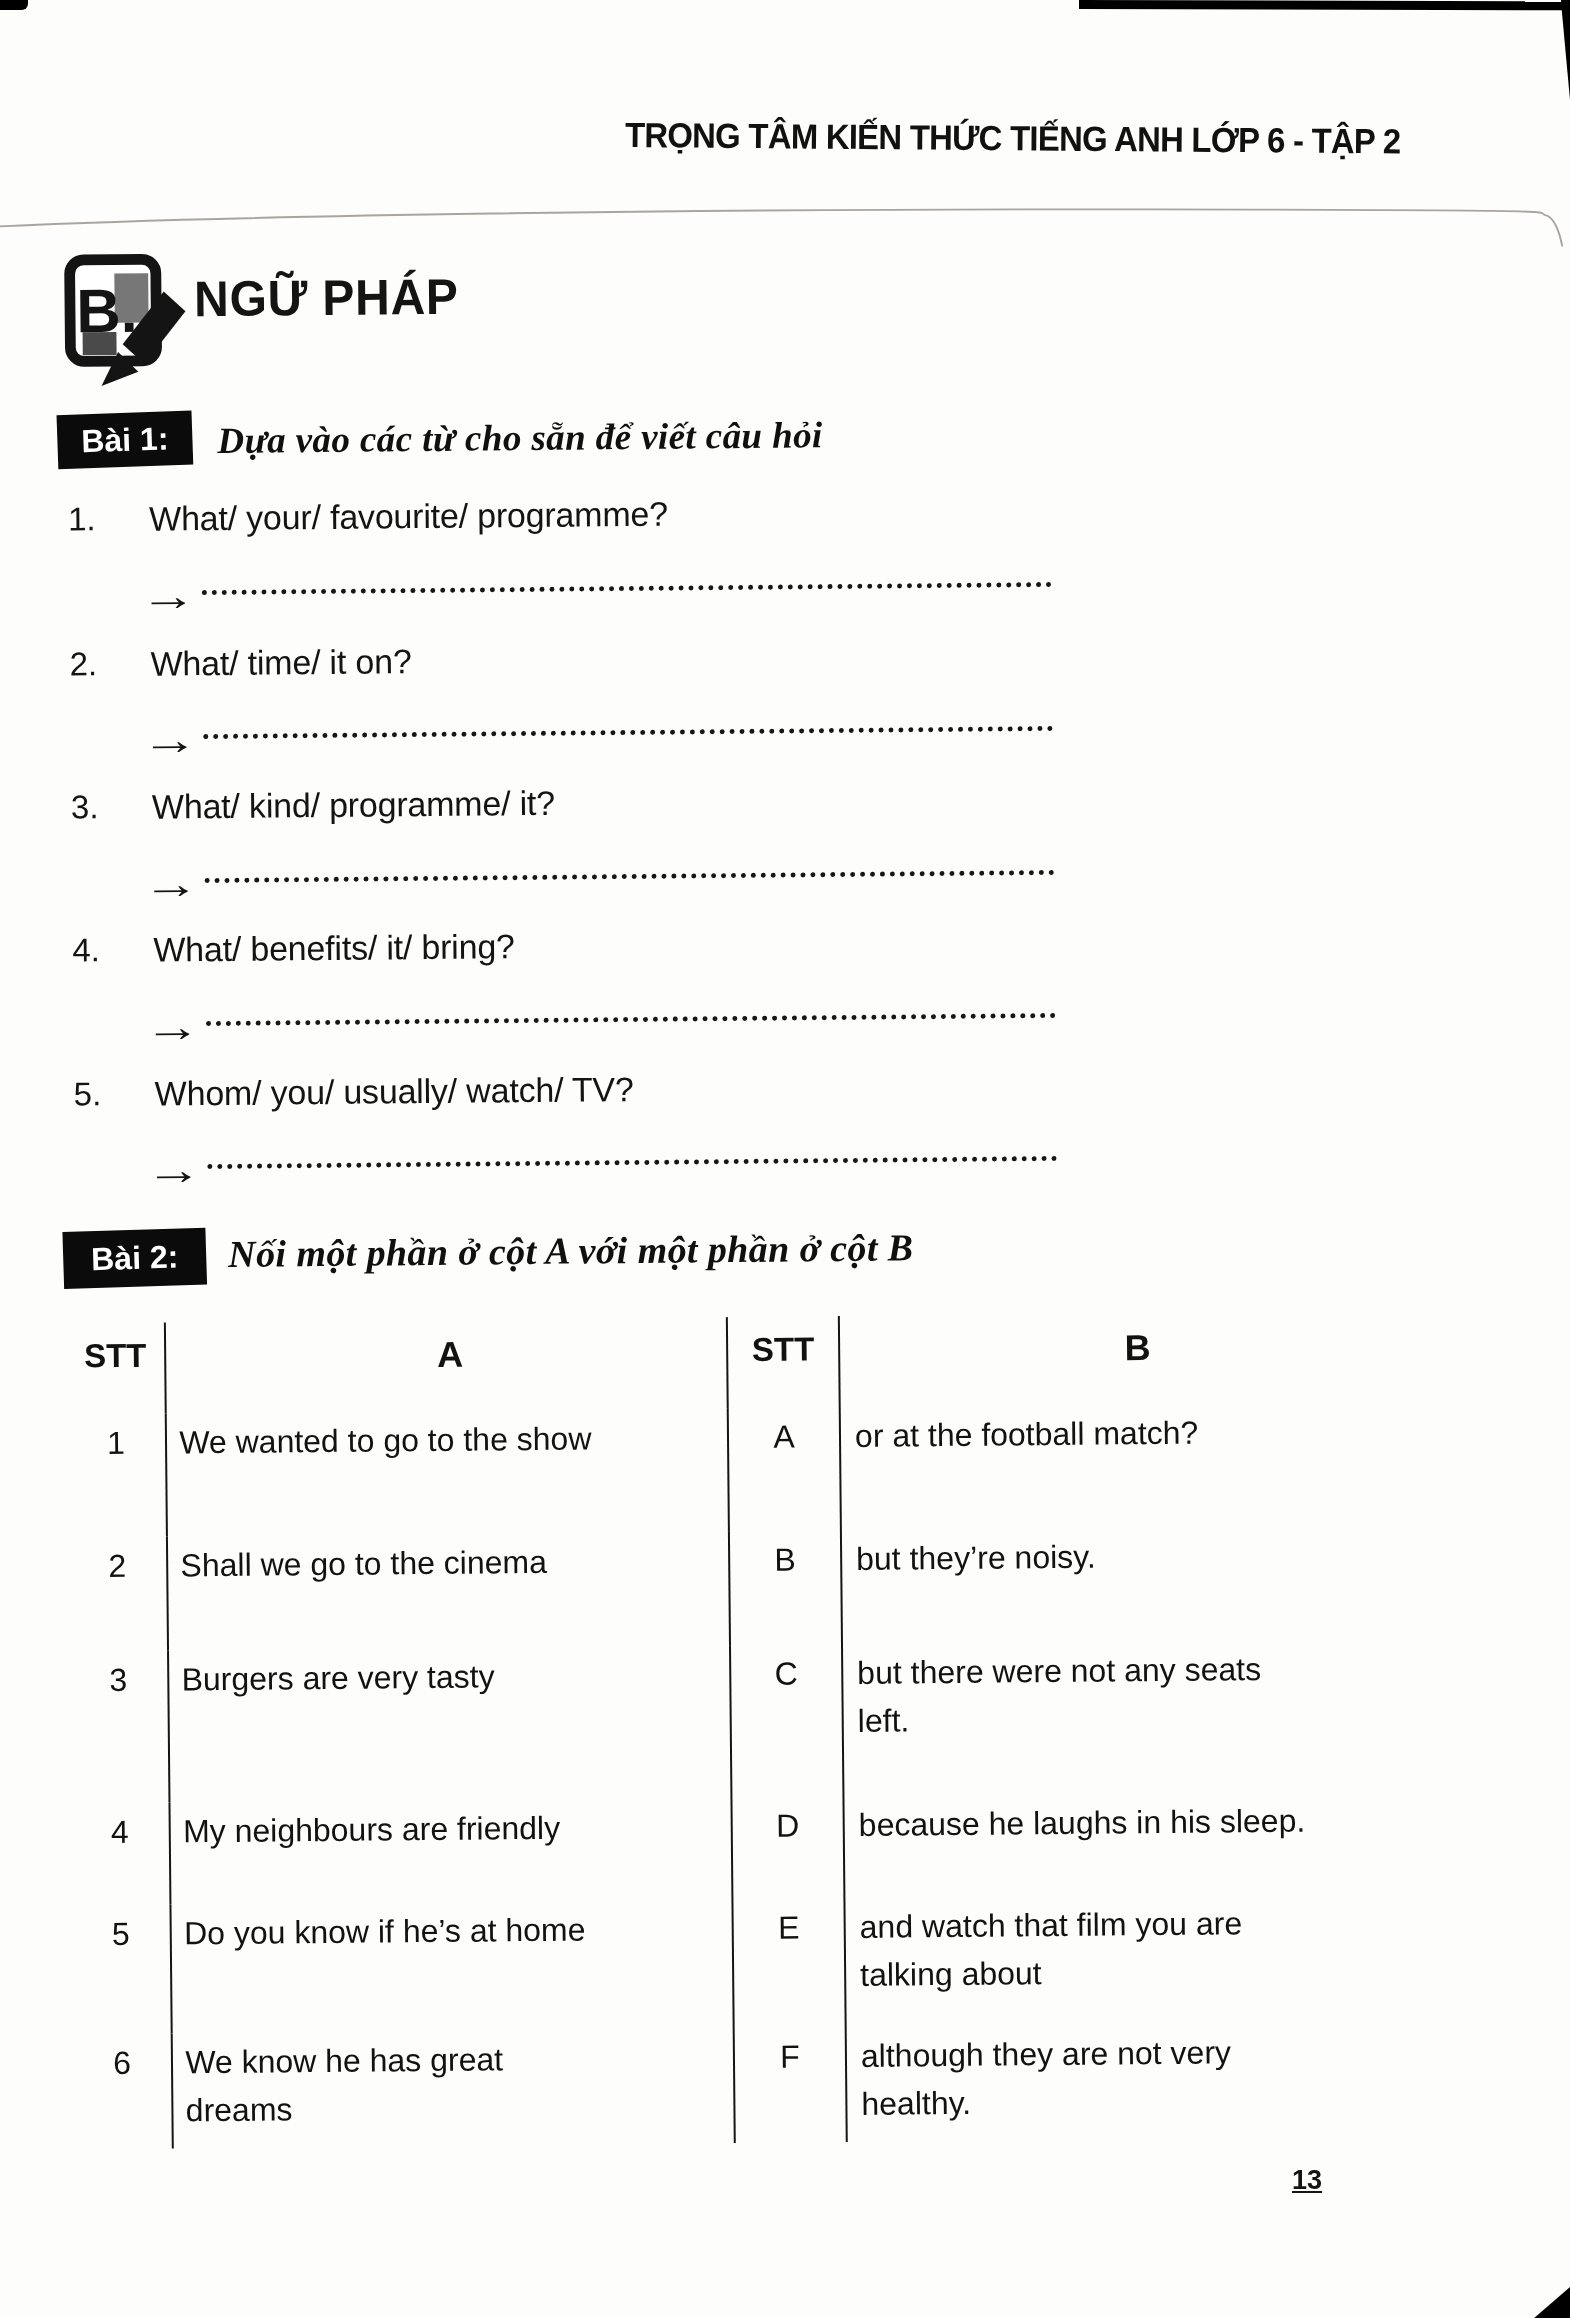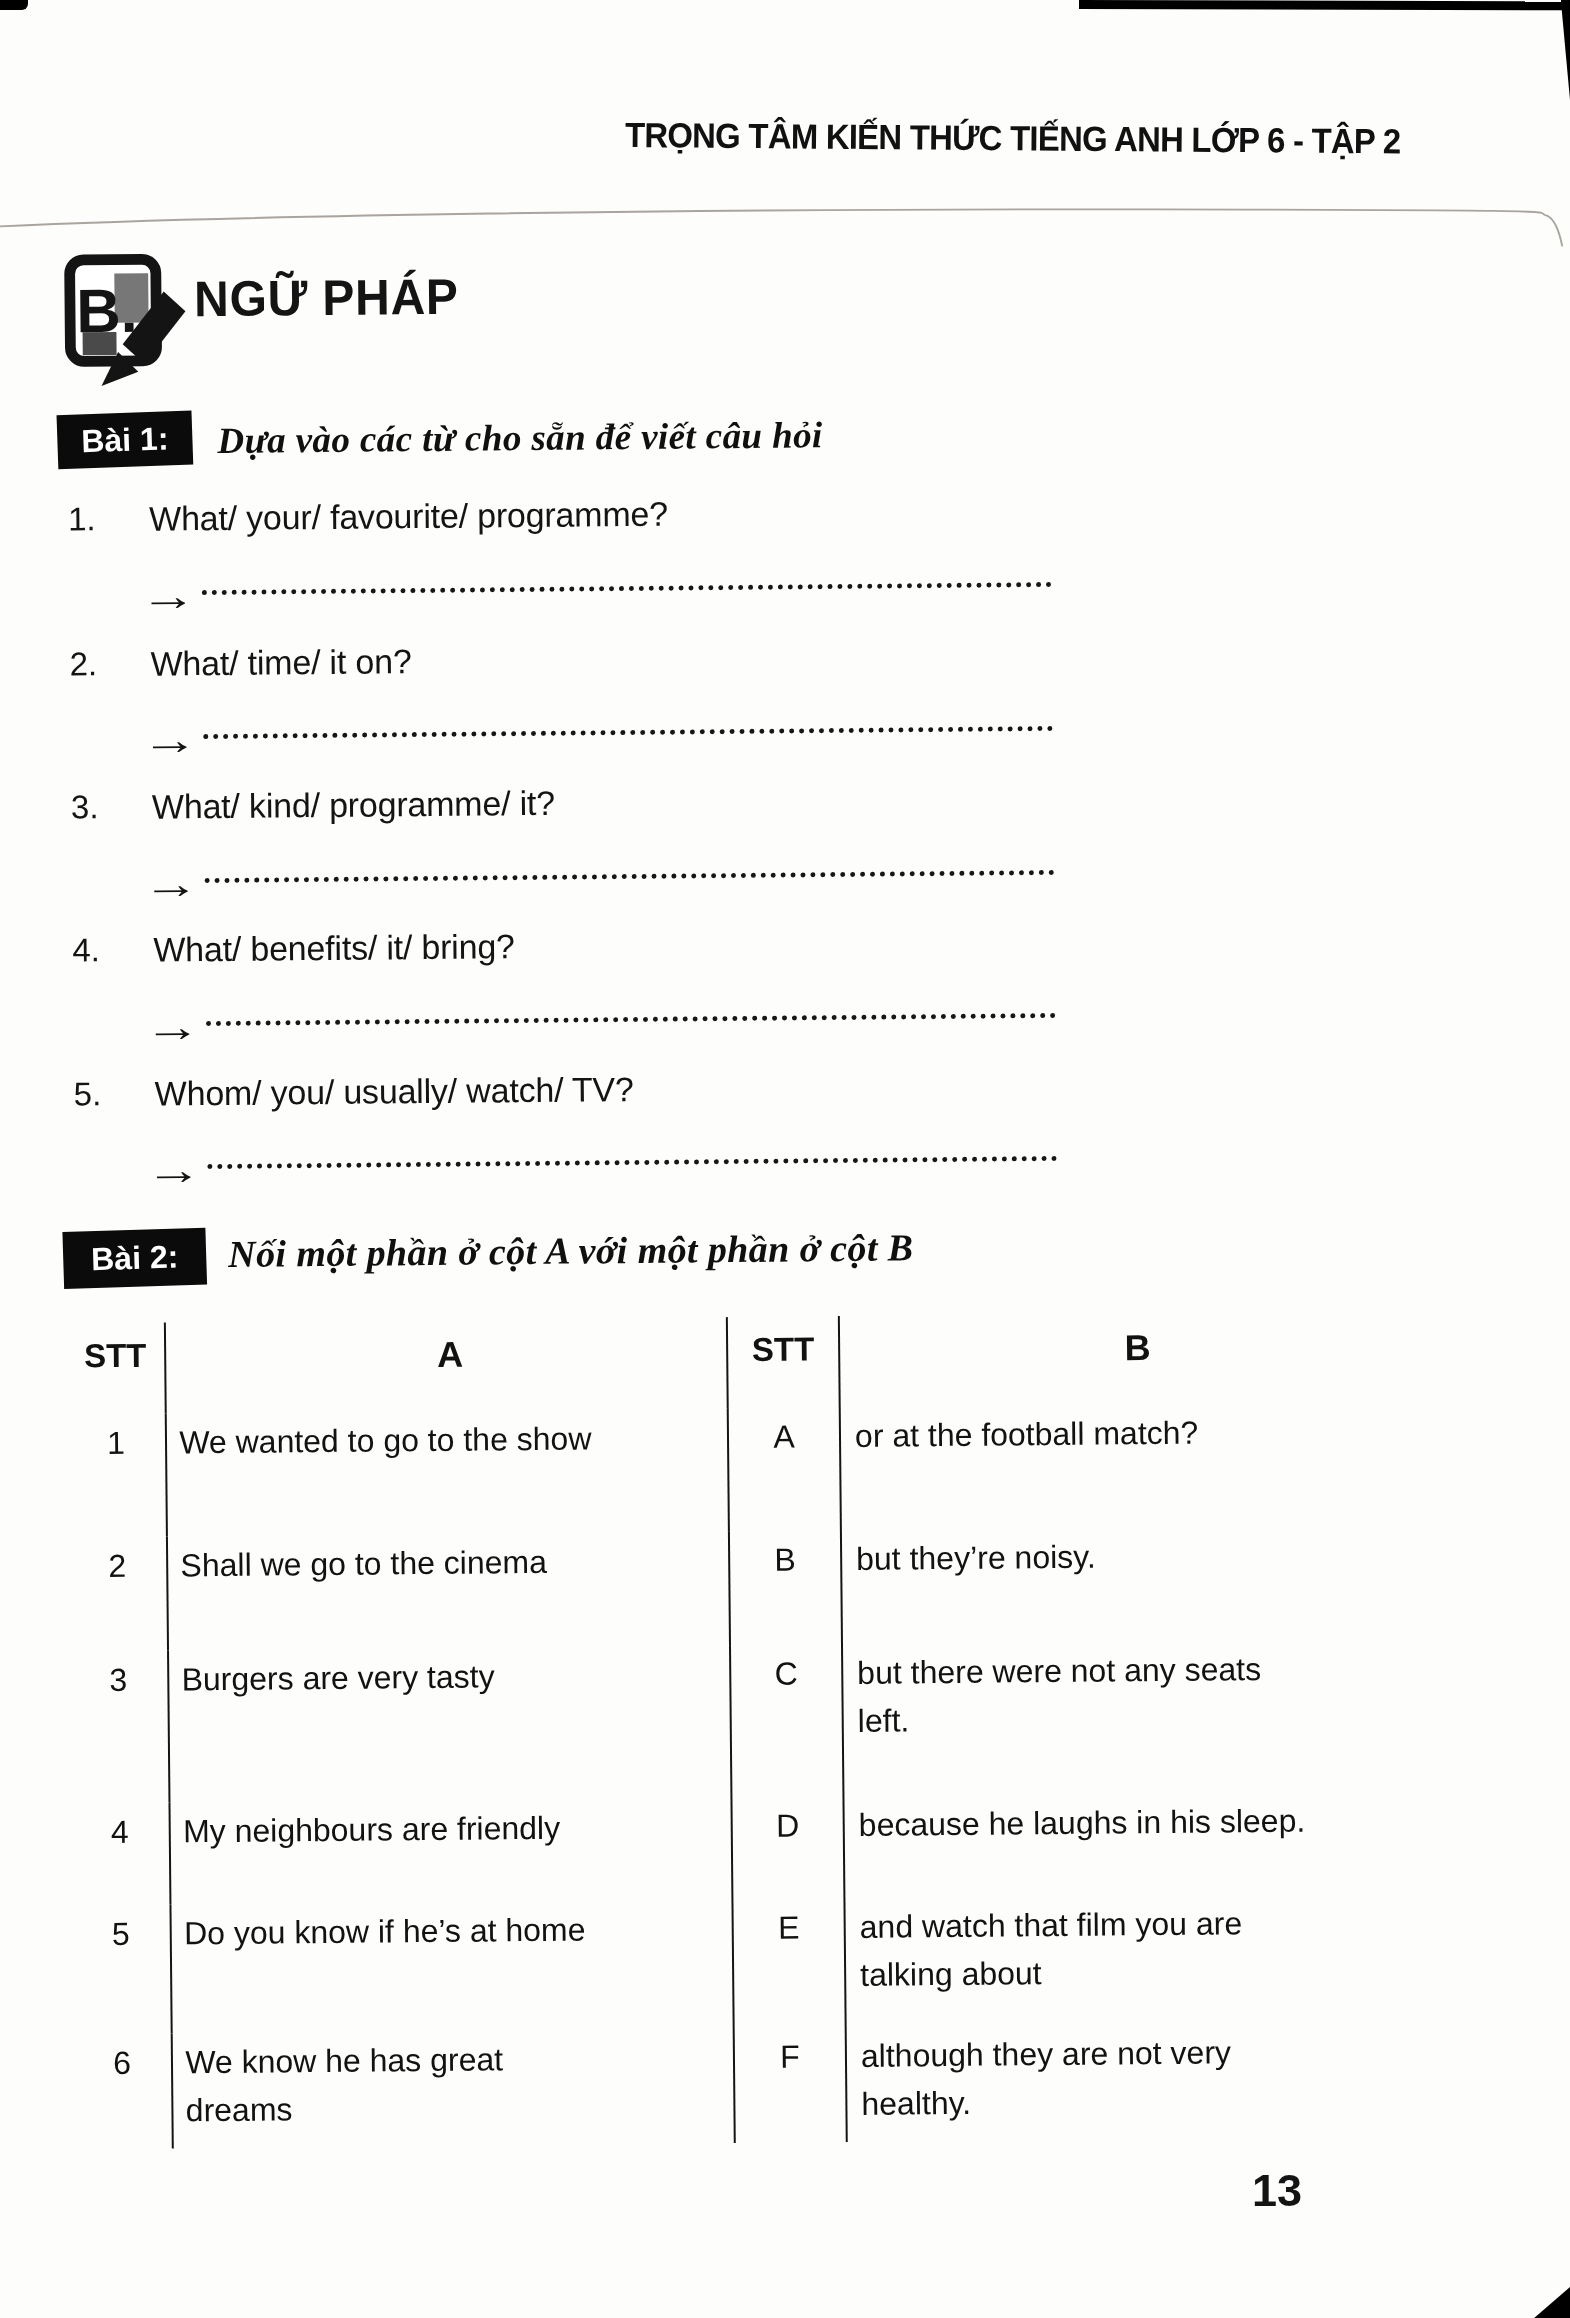--- a/index.html
+++ b/index.html
@@ -64,21 +64,21 @@
     grid-template-rows:91px 123px 114px 152px 102px 129px 115px;
   }
   .cell{font-size:32px;line-height:1.5;white-space:pre-line;padding-top:4.6px;color:#121212;}
   .th{font-weight:700;font-size:33px;text-align:center;padding-top:15.4px;line-height:1.1;}
   .th.colA,.th.colB{font-weight:600;font-size:36px;}
   .b1{border-right:2.3px solid #151515;}
   .colA{padding-left:12.3px;padding-right:4.6px;}
   .colN{text-align:center;}
   .colB{padding-left:14px;}
 
-  .page-number{left:1252px;top:2165px;font-size:45px;font-weight:700;}
+  .page-number{left:1292px;top:2165px;font-size:27px;font-weight:700;text-decoration:underline;}
 </style>
 </head>
 <body>
 
 <div class="abs artifact-top-left"></div>
 <div class="abs artifact-top-right"></div>
 <div class="abs artifact-right-sliver"></div>
 <div class="abs artifact-corner-triangle"></div>
 
 <svg class="abs page-edge-svg" width="1570" height="308" viewBox="0 0 2040 400">

